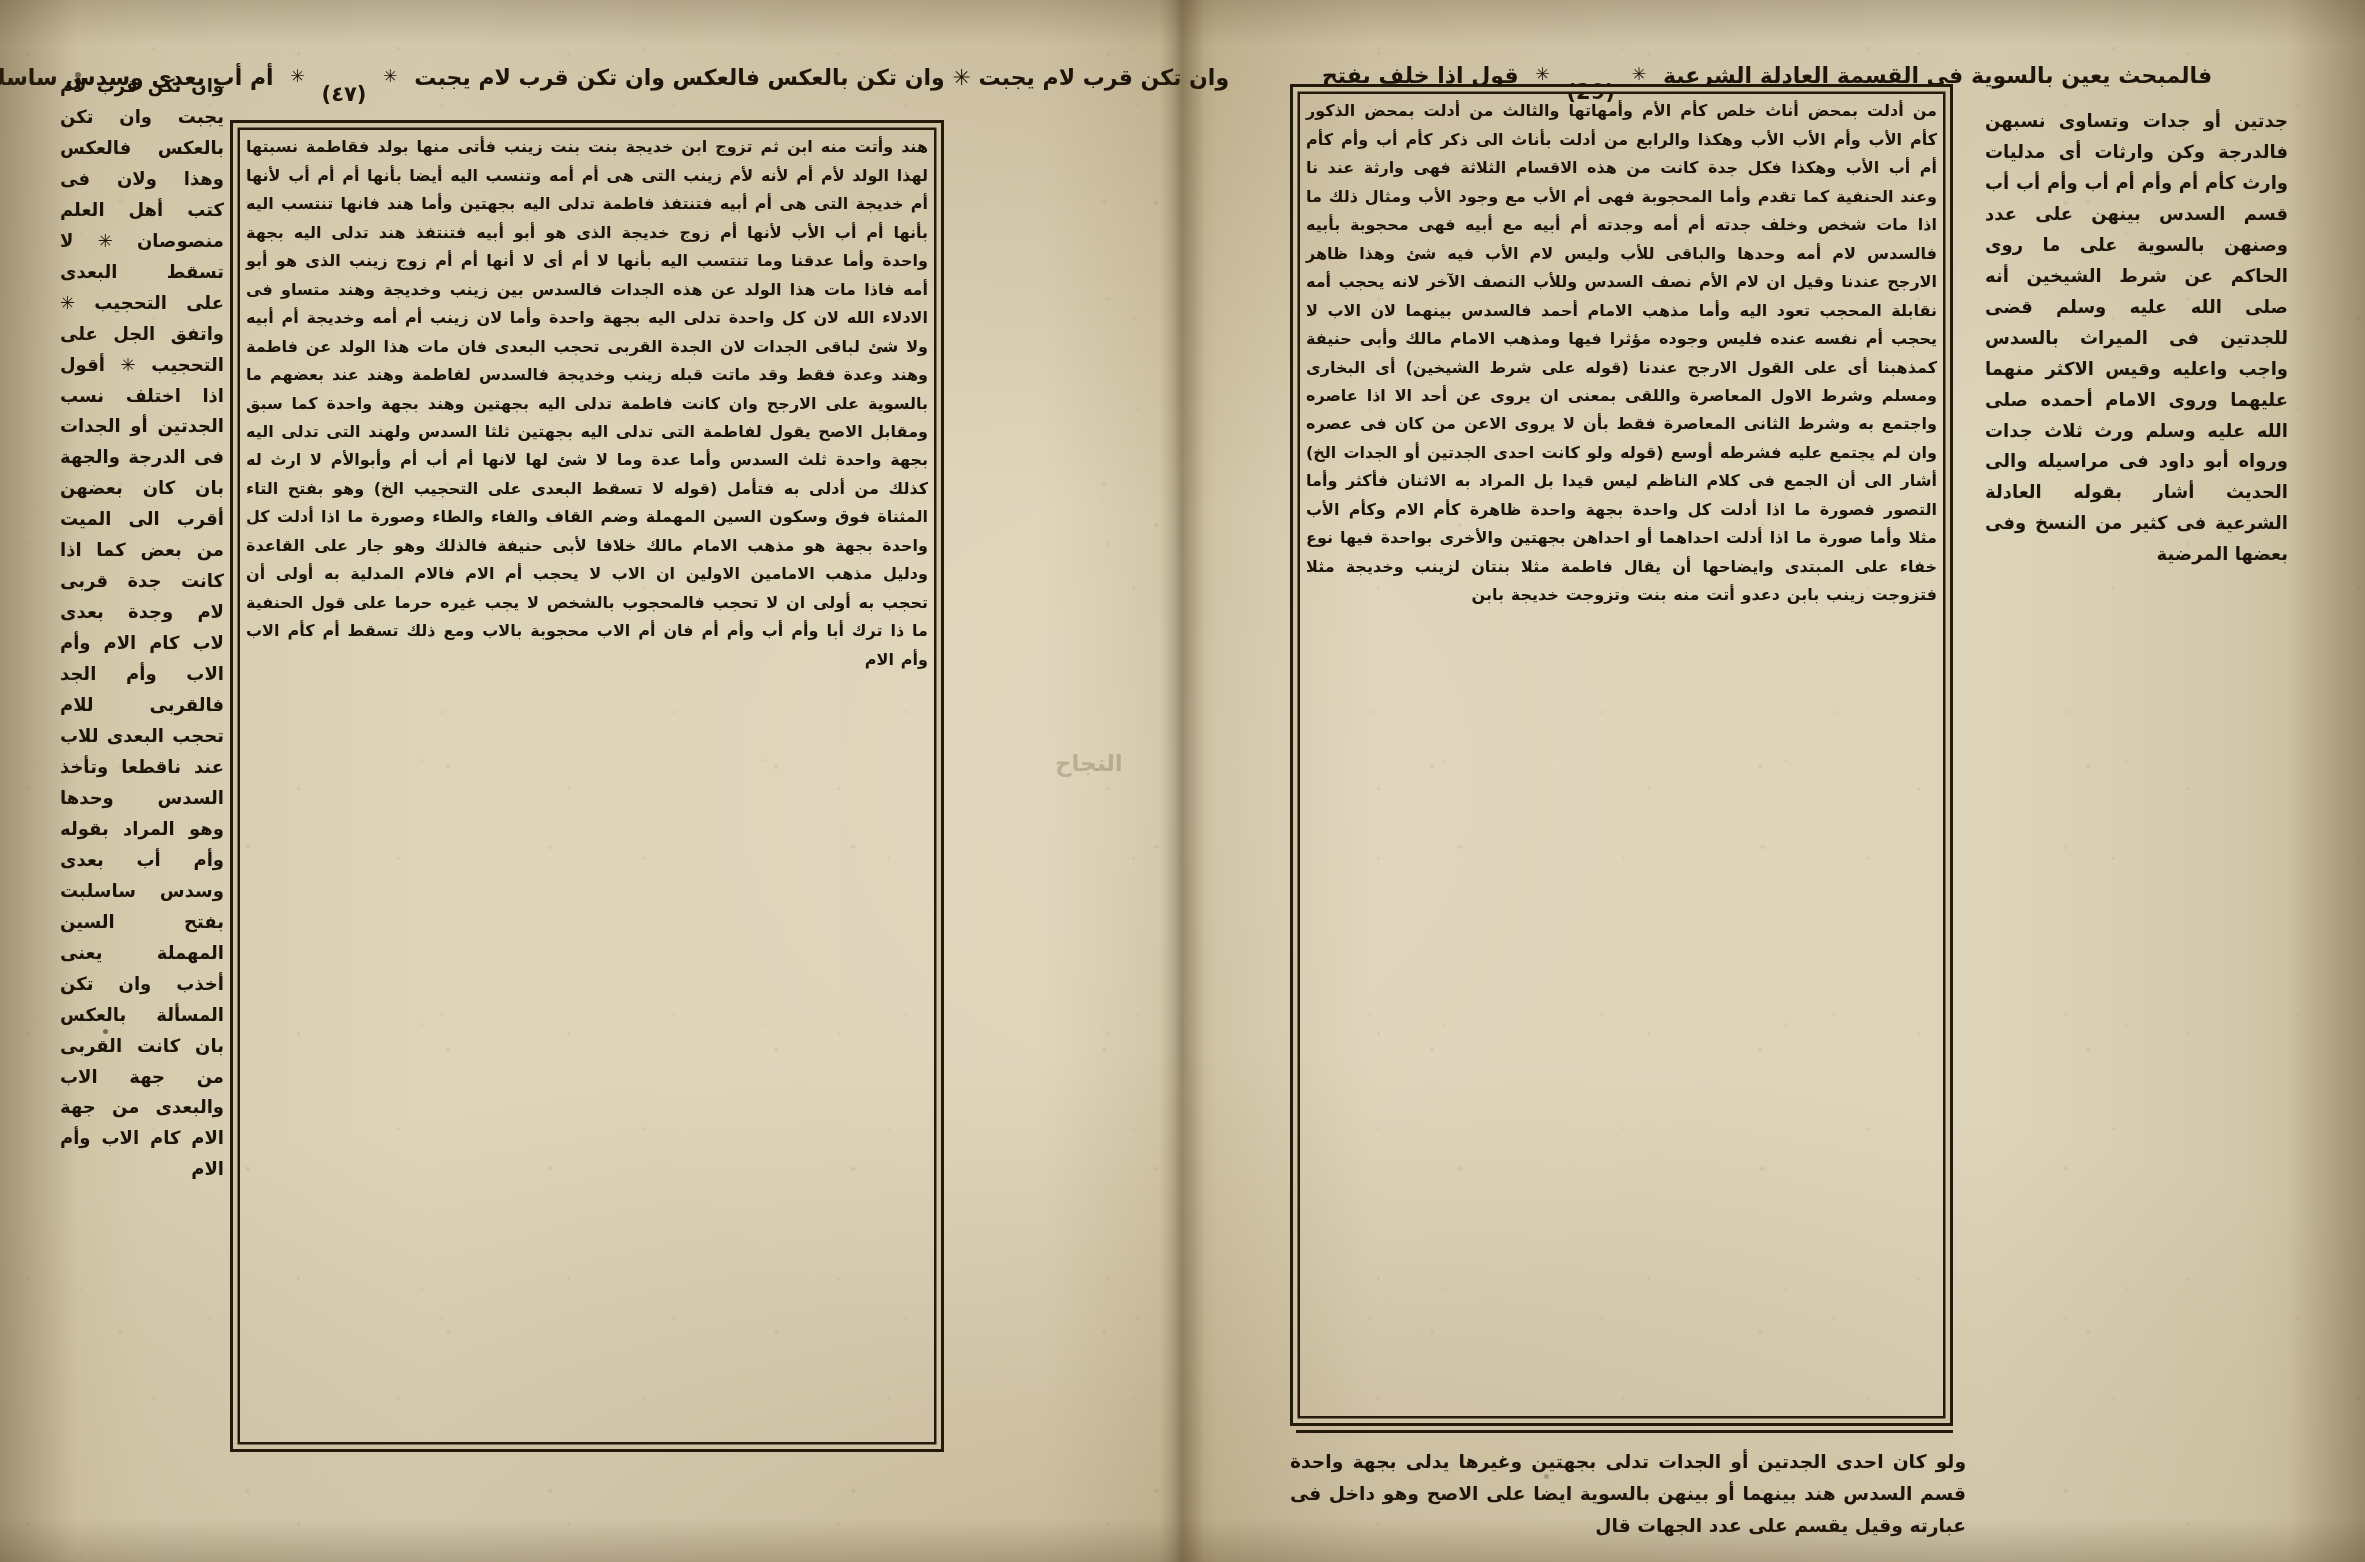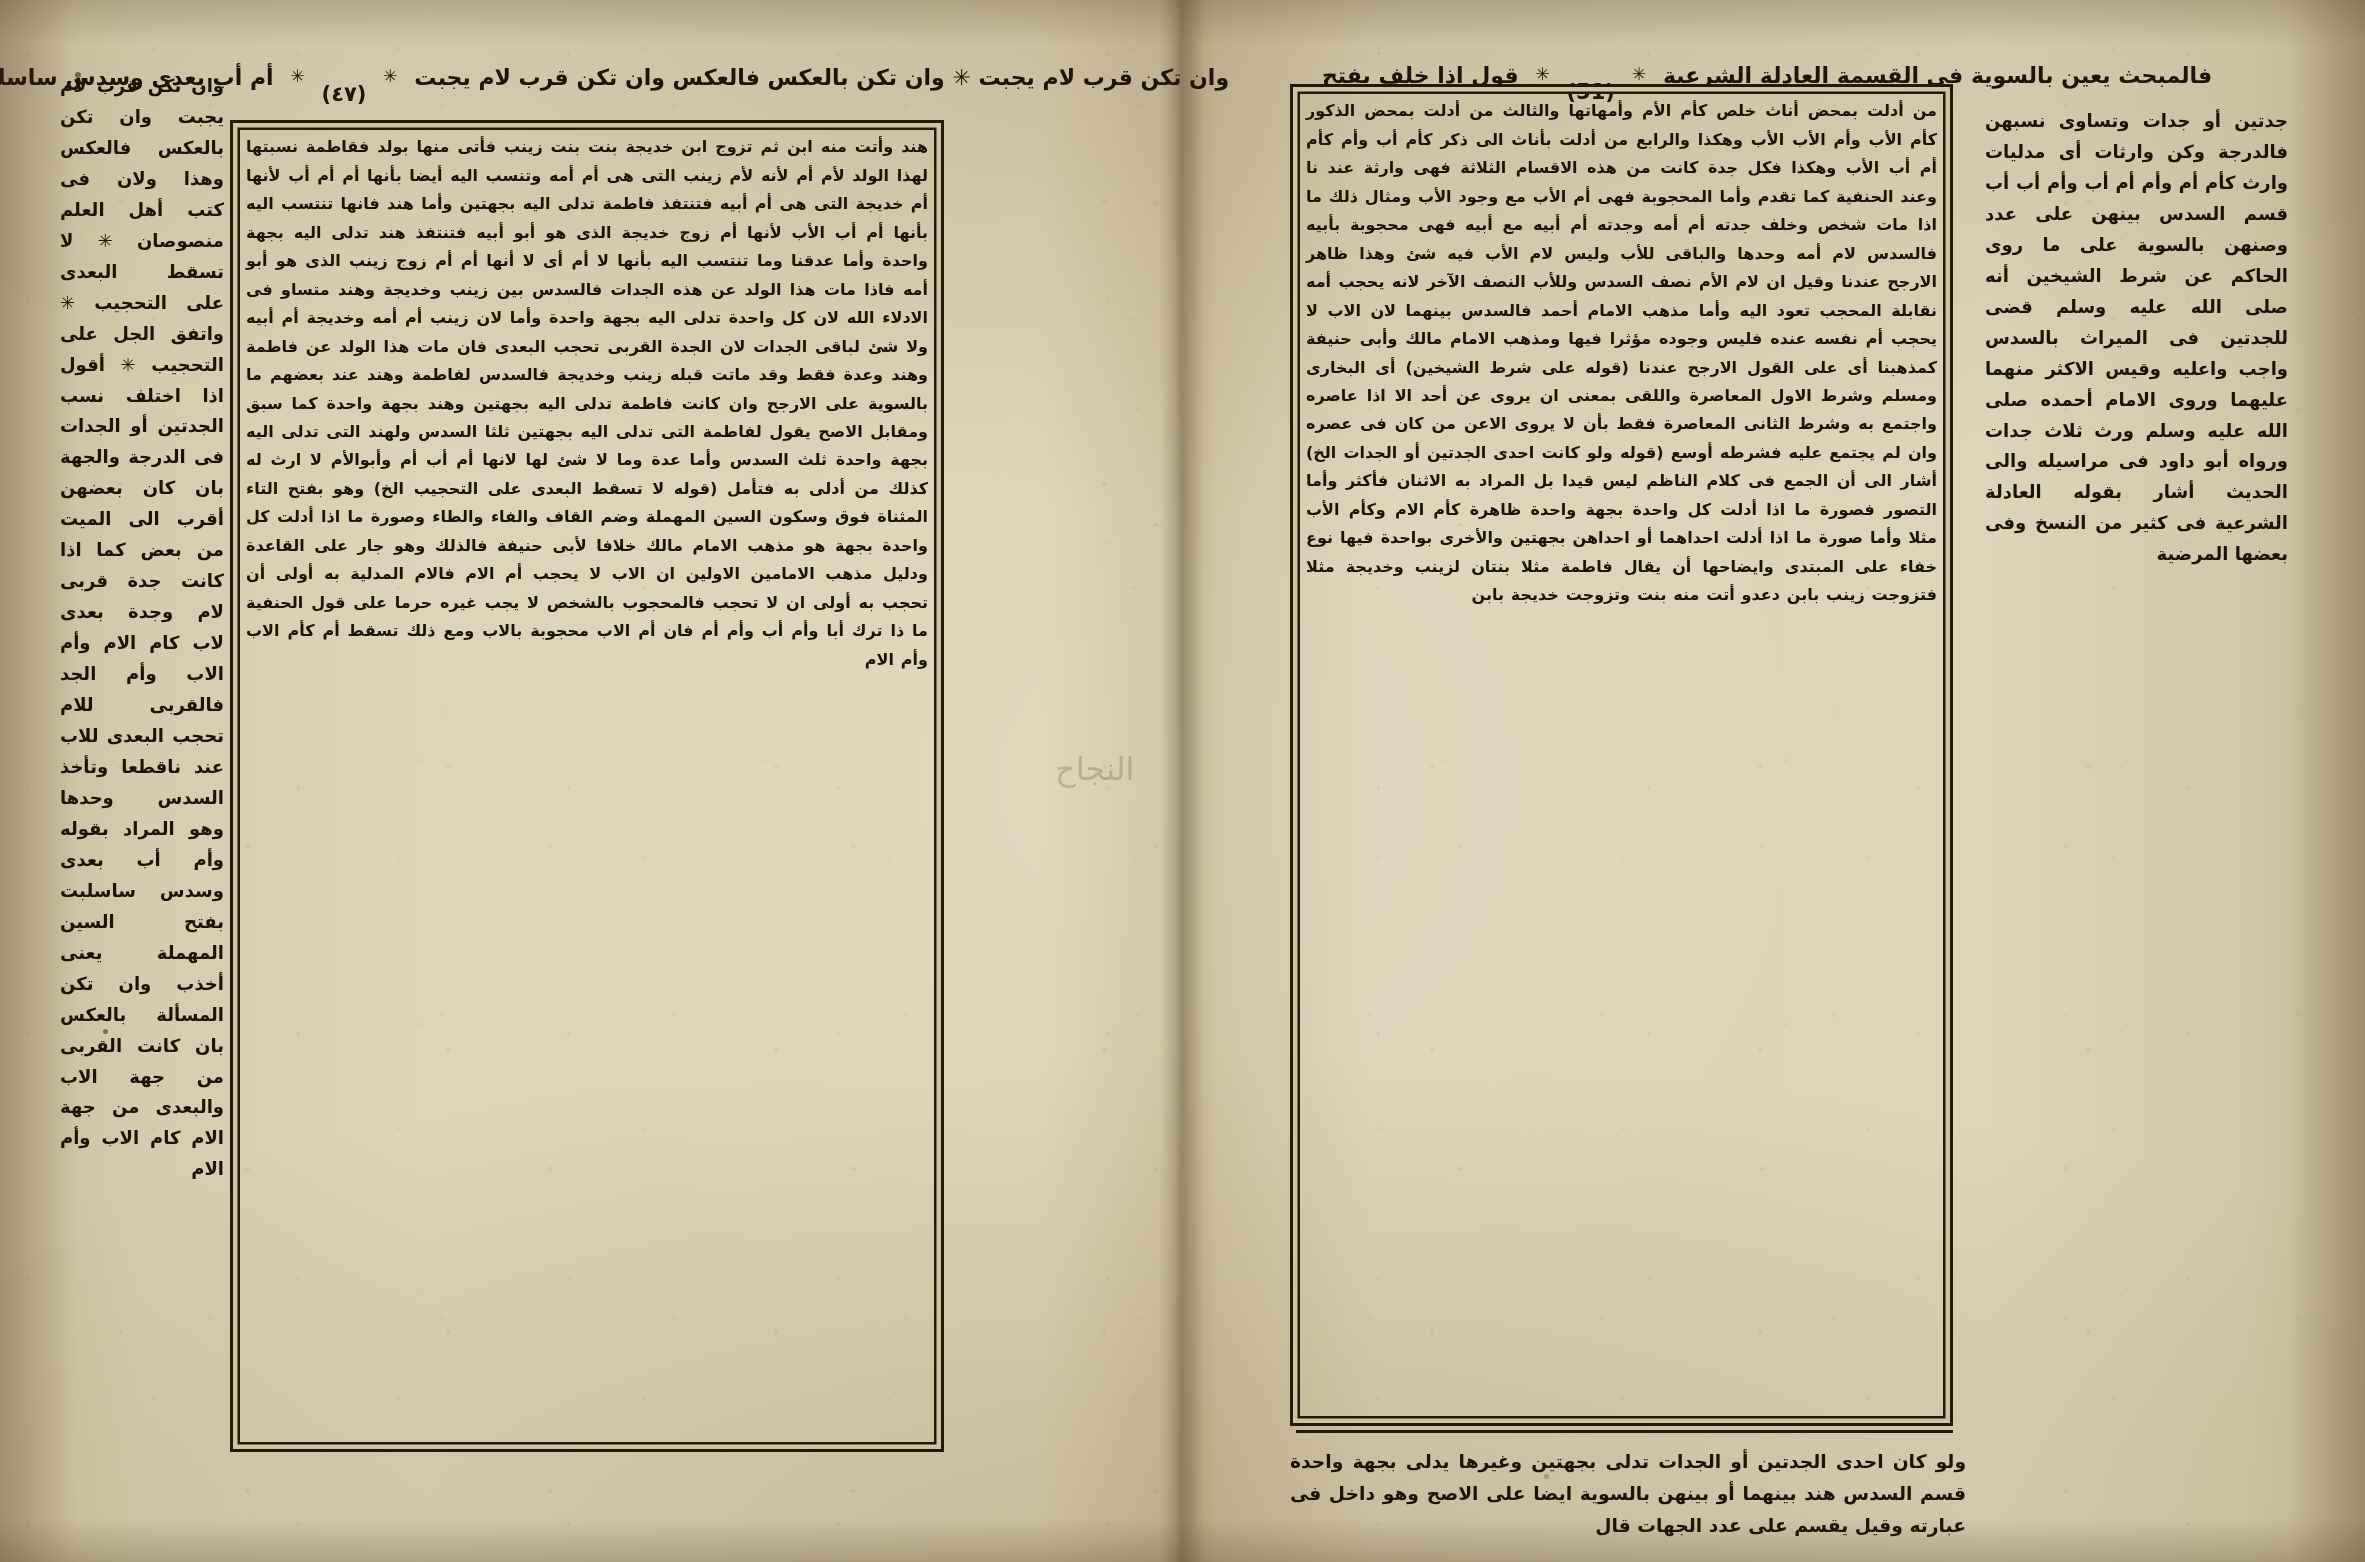--- a/index.html
+++ b/index.html
@@ -147,22 +147,22 @@
   }
   .rule {
     position: absolute;
     background: #241a0c;
     height: 2.6px;
   }
 
   
   .watermark {
     position: absolute;
-    font-size: 32px;
-    font-weight: 400;
+    font-size: 23px;
+    font-weight: 700;
     color: rgba(60,45,20,0.22);
     letter-spacing: 1.9px;
     direction: rtl;
     pointer-events: none;
     text-align: center;
   }
 
   
   .blot {
     position: absolute;
@@ -176,21 +176,21 @@
 
 <div class="page-wrap">
   <div class="paper"></div>
   <div class="paper-noise"></div>
 
   <div class="page page-right">
 
     <div class="header-line" style="top: 46px; right: 39px; left: 26px;">
       <span class="header-text">فالمبحث يعين بالسوية في القسمة العادلة الشرعية</span>
       <span class="star">✳</span>
-      <span class="page-num">(51)</span>
+      <span class="page-num">(29)</span>
       <span class="star">✳</span>
       <span class="header-text">قول اذا خلف بفتح</span>
     </div>
 
     <div class="frame" style="top: 84px; right: 412px; width: 657px; height: 1336px;">
       <div class="frame-inner">
         <div class="body-text">من أدلت بمحض أناث خلص كأم الأم وأمهاتها والثالث من أدلت بمحض الذكور كأم الأب وأم الأب الأب وهكذا والرابع من أدلت بأناث الى ذكر كأم أب وأم كأم أم أب الأب وهكذا فكل جدة كانت من هذه الاقسام الثلاثة فهى وارثة عند نا وعند الحنفية كما تقدم وأما المحجوبة فهى أم الأب مع وجود الأب ومثال ذلك ما اذا مات شخص وخلف جدته أم أمه وجدته أم أبيه مع أبيه فهى محجوبة بأبيه فالسدس لام أمه وحدها والباقى للأب وليس لام الأب فيه شئ وهذا ظاهر الارجح عندنا وقيل ان لام الأم نصف السدس وللأب النصف الآخر لانه يحجب أمه نقابلة المحجب تعود اليه وأما مذهب الامام أحمد فالسدس بينهما لان الاب لا يحجب أم نفسه عنده فليس وجوده مؤثرا فيها ومذهب الامام مالك وأبى حنيفة كمذهبنا أى على القول الارجح عندنا (قوله على شرط الشيخين) أى البخارى ومسلم وشرط الاول المعاصرة واللقى بمعنى ان يروى عن أحد الا اذا عاصره واجتمع به وشرط الثانى المعاصرة فقط بأن لا يروى الاعن من كان فى عصره وان لم يجتمع عليه فشرطه أوسع (قوله ولو كانت احدى الجدتين أو الجدات الخ) أشار الى أن الجمع فى كلام الناظم ليس قيدا بل المراد به الاثنان فأكثر وأما التصور فصورة ما اذا أدلت كل واحدة بجهة واحدة ظاهرة كأم الام وكأم الأب مثلا وأما صورة ما اذا أدلت احداهما أو احداهن بجهتين والأخرى بواحدة فيها نوع خفاء على المبتدى وايضاحها أن يقال فاطمة مثلا بنتان لزينب وخديجة مثلا فتزوجت زينب بابن دعدو أتت منه بنت وتزوجت خديجة بابن</div>
       </div>
     </div>
 

